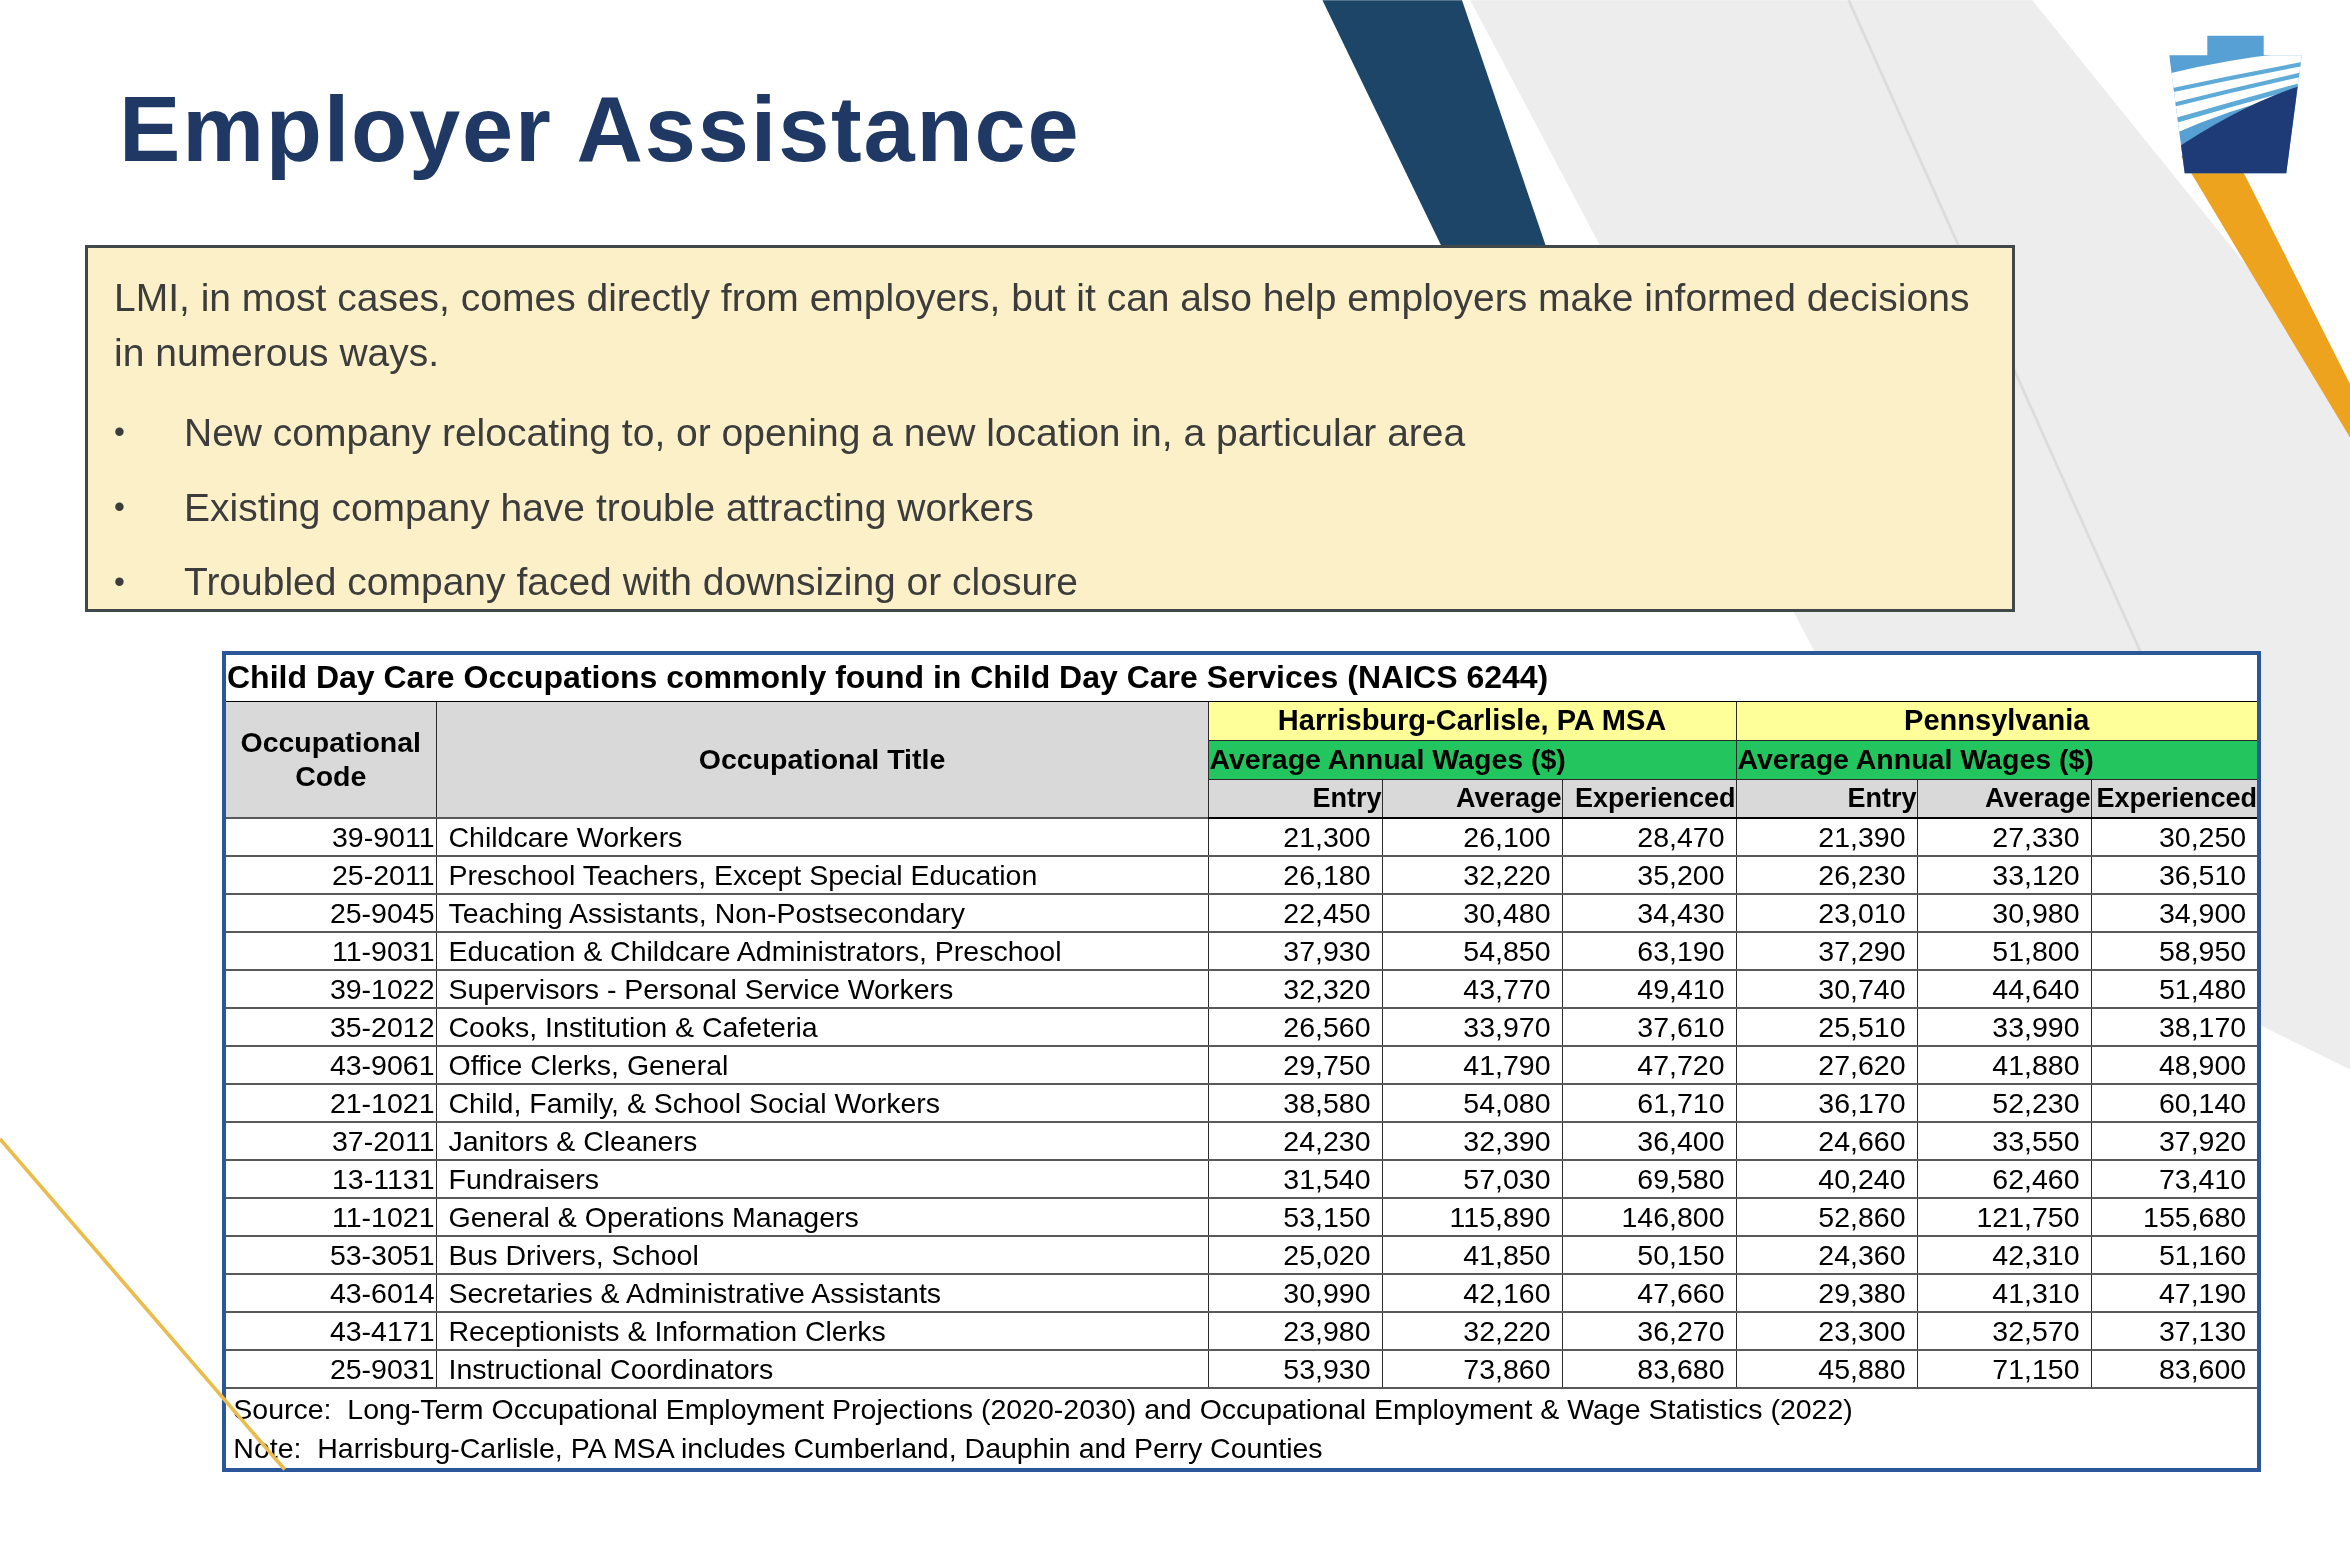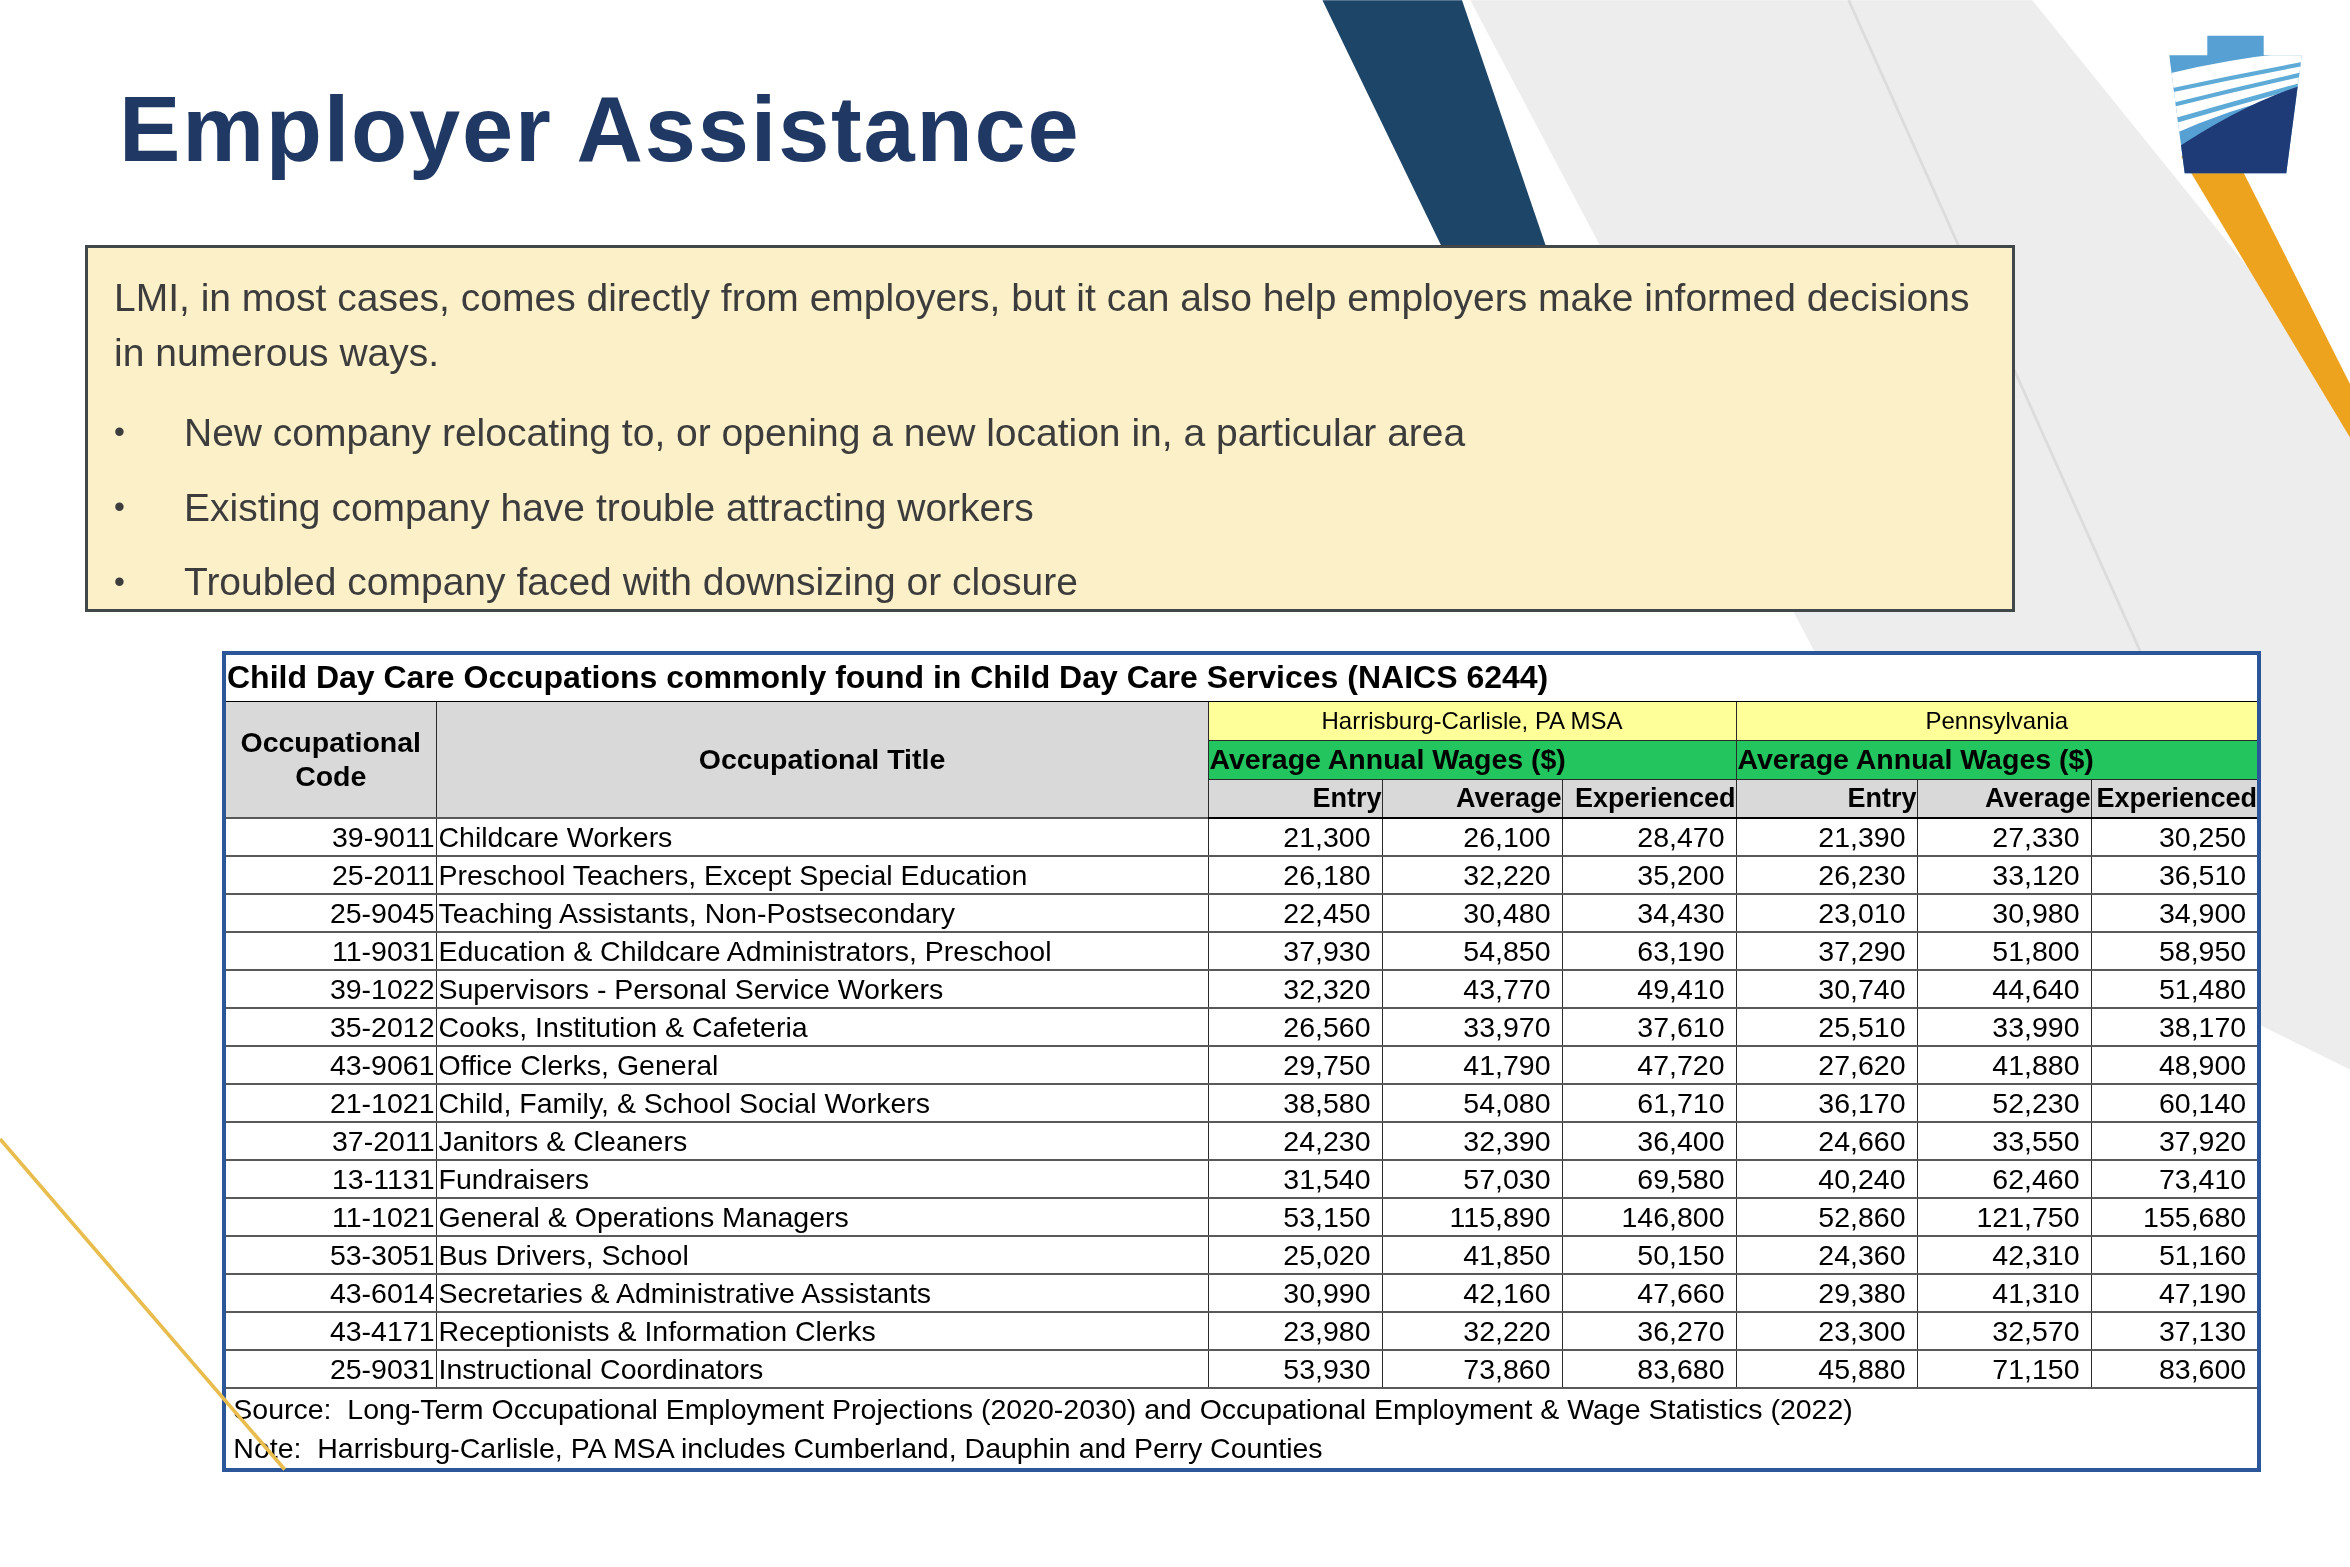--- a/index.html
+++ b/index.html
@@ -20,28 +20,28 @@
   .bullet-glyph{flex:0 0 70px;font-size:31px;padding-top:3.7px;}
   .bullet-text{flex:1 1 auto;}
 
   .wage-table{position:absolute;left:222px;top:651px;width:2032px;z-index:4;
               border-collapse:collapse;table-layout:fixed;background:#ffffff;
               border:4.6px solid #2B579A;color:#000;}
   .wage-table td{border:1.8px solid #2b2b2b;box-sizing:border-box;overflow:hidden;vertical-align:middle;}
   .title-row td{font-size:32px;font-weight:bold;text-align:left;height:48px;border-bottom:1.8px solid #000;background:#fff;}
   .corner{background:#D9D9D9;font-weight:bold;font-size:28.5px;text-align:center;line-height:1.2;}
   .geo-row td{height:39px;}
-  .geo{background:#FFFF99;font-weight:normal;font-size:24px;text-align:center;}
+  .geo{background:#FFFF99;font-weight:bold;font-size:29px;text-align:center;}
   .avg-row td{height:39px;}
   .avg{background:#22c55e;font-weight:bold;font-size:28.5px;text-align:left;}
   .lvl-row td{background:#D9D9D9;font-weight:bold;font-size:27px;text-align:right;height:39px;
               padding:0;white-space:nowrap;border-bottom:2.8px solid #000;}
   .data-row td{height:38px;font-size:28.5px;border-top:2.8px solid #595959;border-bottom:2.8px solid #595959;}
   .code{text-align:right;margin-top:27px;}
-  .occ{text-align:left;padding-left:2px;white-space:nowrap;}
+  .occ{text-align:left;padding-left:12px;white-space:nowrap;}
   .num{text-align:right;padding-right:11px;}
   .src-row td,.note-row td{border:0;font-size:28.5px;text-align:left;padding-left:7.3px;height:41px;
               white-space:pre-wrap;background:#fff;}
 
   .logo{position:absolute;left:2164px;top:34px;width:143px;height:141px;z-index:5;}
 </style>
 </head>
 <body>
 
 <div class="slide">

